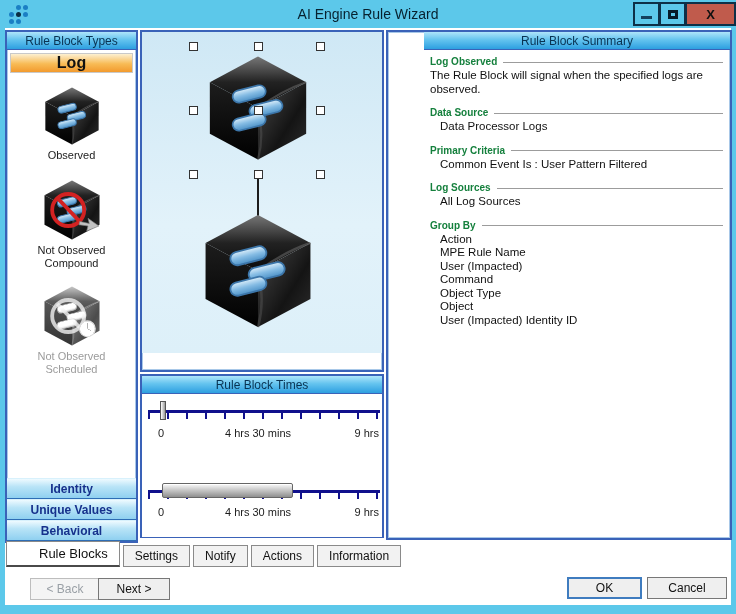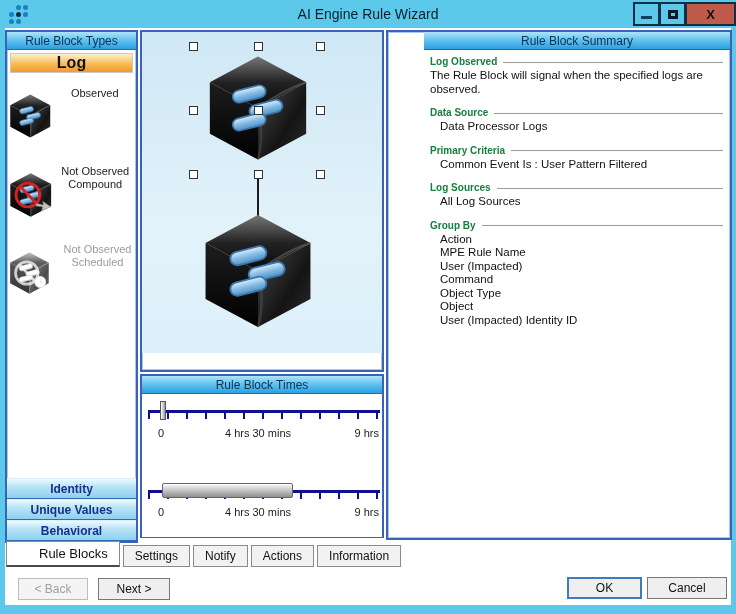--- a/index.html
+++ b/index.html
@@ -31,21 +31,21 @@
   .panel-header { height:18px; line-height:18px; text-align:center; font-size:12px; color:#093352;
                   background:linear-gradient(#aee4fa,#65c4ef 45%,#2d9fe0);
                   border-bottom:1px solid #3a62b8; }
 
   
   .left-panel { left:5px; top:30px; width:133px; height:513px; display:flex; flex-direction:column; }
   .log-btn { margin:3px 3px 2px 3px; height:20px; line-height:18px; text-align:center;
              font-size:16px; font-weight:bold; color:#111;
              background:linear-gradient(#fdf0d2,#f8bb55 55%,#f29a2e);
              border:1px solid #c9c9c9; cursor:pointer; }
-  .type-item { display:flex; flex-direction:row; cursor:pointer; }
+  .type-item { display:flex; flex-direction:column; align-items:center; cursor:pointer; }
   .type-item svg { display:block; }
   .type-label { font-size:11px; color:#1c1c1c; text-align:center; line-height:13px; width:110px; margin-top:2px; }
   .type-item.disabled .type-label { color:#9b9b9b; }
   .spacer { flex:1; }
   .cat-btn { height:21px; line-height:20px; text-align:center; font-size:12px; font-weight:bold;
              color:#16318c; background:linear-gradient(#eefaff,#b9e4f7 40%,#8fd0f0);
              border-top:1px solid #d8f1fc; border-bottom:1px solid #2d6db5; cursor:pointer; }
 
   
   .designer-panel { left:140px; top:30px; width:244px; height:342px; }
@@ -83,21 +83,21 @@
   
   .tabs { position:absolute; left:6px; top:541px; display:flex; align-items:flex-end; }
   .tab { height:22px; line-height:20px; padding:0 11px; font-size:12px; color:#111;
          background:#f2f2f2; border:1px solid #8a8a8a; margin-right:3px; cursor:pointer; }
   .tab.active { height:26px; line-height:23px; background:#fff; font-size:13px;
                 border-bottom:2px solid #4a4a4a;padding-left:32px; }
 
   
   .push-btn { position:absolute; height:22px; font-size:12px; text-align:center;
               background:#efefef; border:1px solid #777; color:#111; cursor:pointer; }
-  .btn-back { left:18px; top:578px; width:70px; color:#9aa0a6; border-color:#bdbdbd; background:#f4f4f4; }
+  .btn-back { left:30px; top:578px; width:70px; color:#9aa0a6; border-color:#bdbdbd; background:#f4f4f4; }
   .btn-next { left:98px; top:578px; width:72px; }
   .btn-ok { left:567px; top:577px; width:75px; border:2px solid #3f7cbf; }
   .btn-cancel { left:647px; top:577px; width:80px; }
 </style>
 </head>
 <body>
 
 <svg width="0" height="0" style="position:absolute">
   <defs>
     <linearGradient id="gTop" x1="0" y1="0" x2="0" y2="1">
@@ -187,21 +187,21 @@
       <div class="type-label">Observed</div>
     </div>
 
     <div class="type-item" style="margin-top:16px;">
       <svg width="64" height="64" viewBox="0 0 100 100">
           <use href="#cube-no"></use>
         </svg>
       <div class="type-label">Not Observed Compound</div>
     </div>
 
-    <div class="type-item disabled" style="margin-top:14px;gap:7px;">
+    <div class="type-item disabled" style="margin-top:14px;">
       <svg width="64" height="64" viewBox="0 0 100 100" style="filter:grayscale(1) brightness(1.55) opacity(0.8);">
           <use href="#cube-clock"></use>
         </svg>
       <div class="type-label">Not Observed Scheduled</div>
     </div>
 
     <div class="spacer"></div>
 
     <div class="cat-btn">Identity</div>
     <div class="cat-btn">Unique Values</div>

